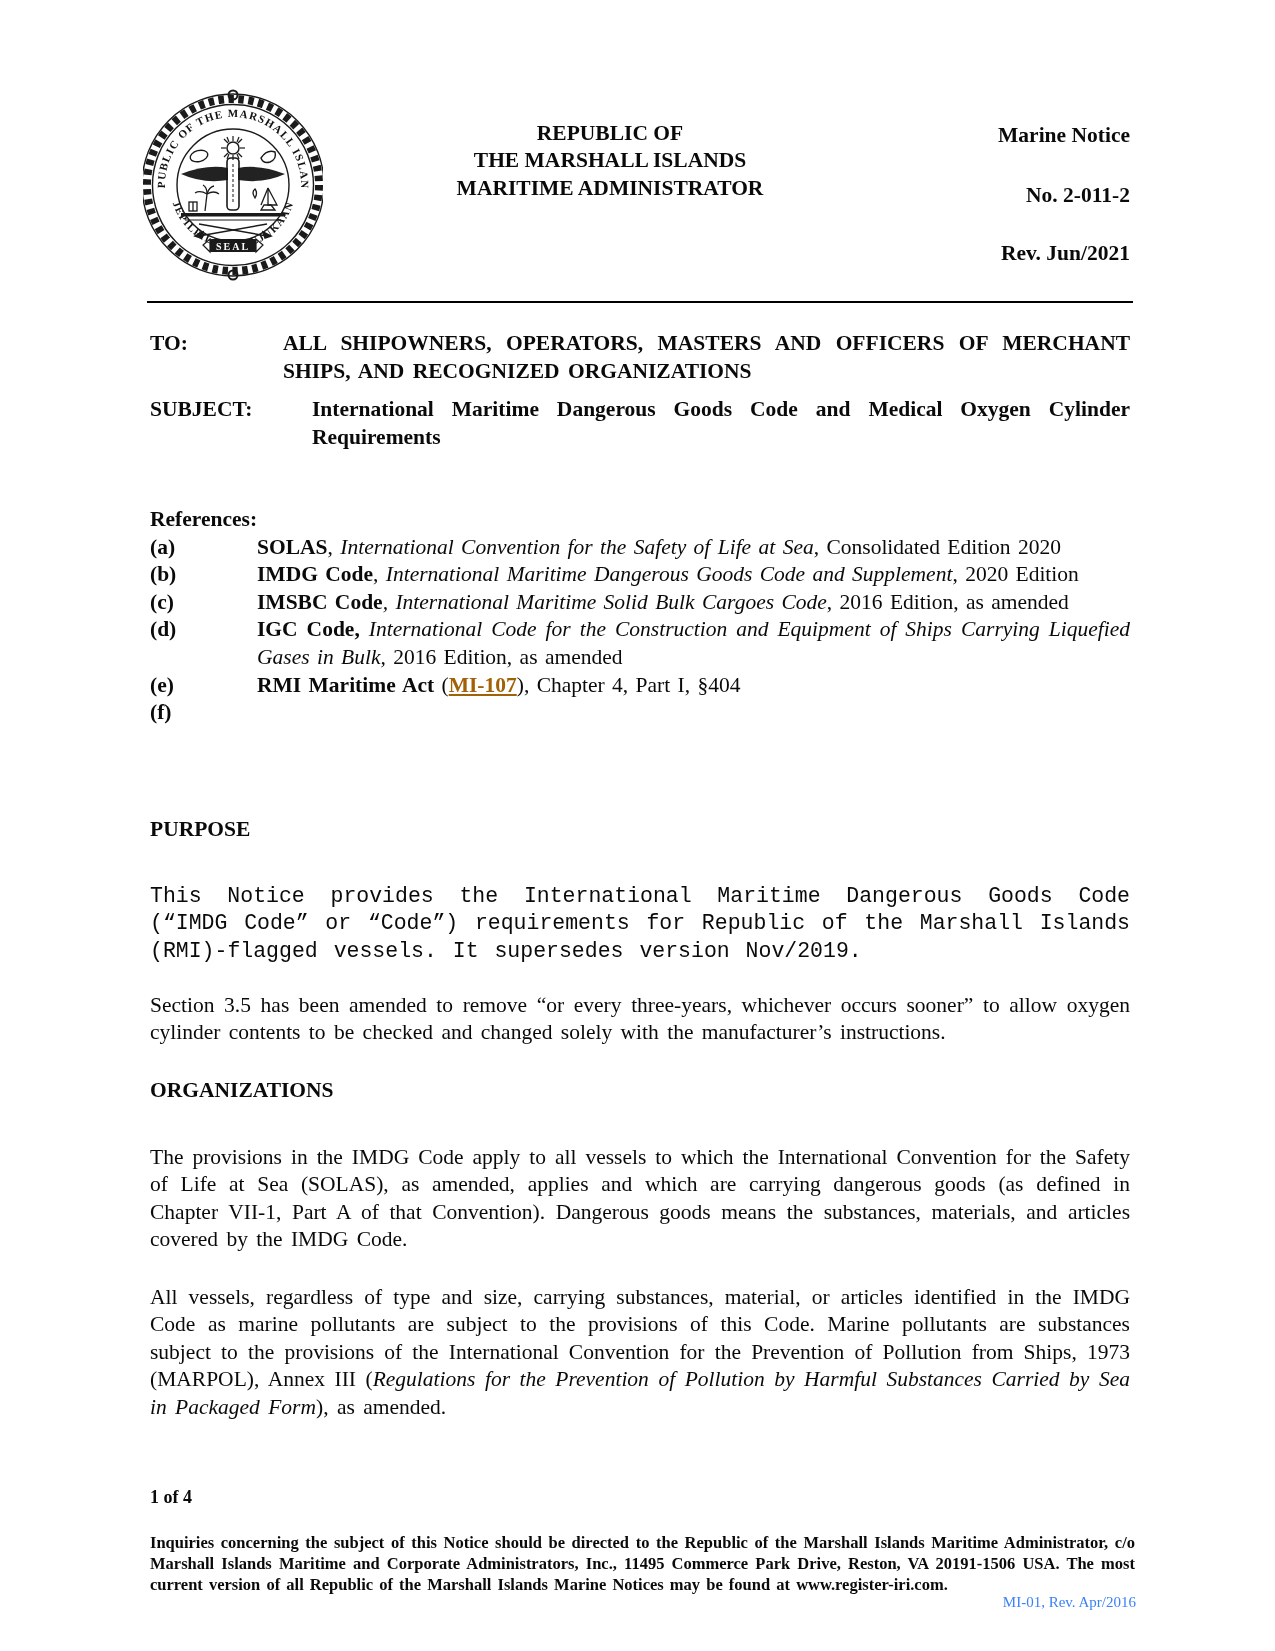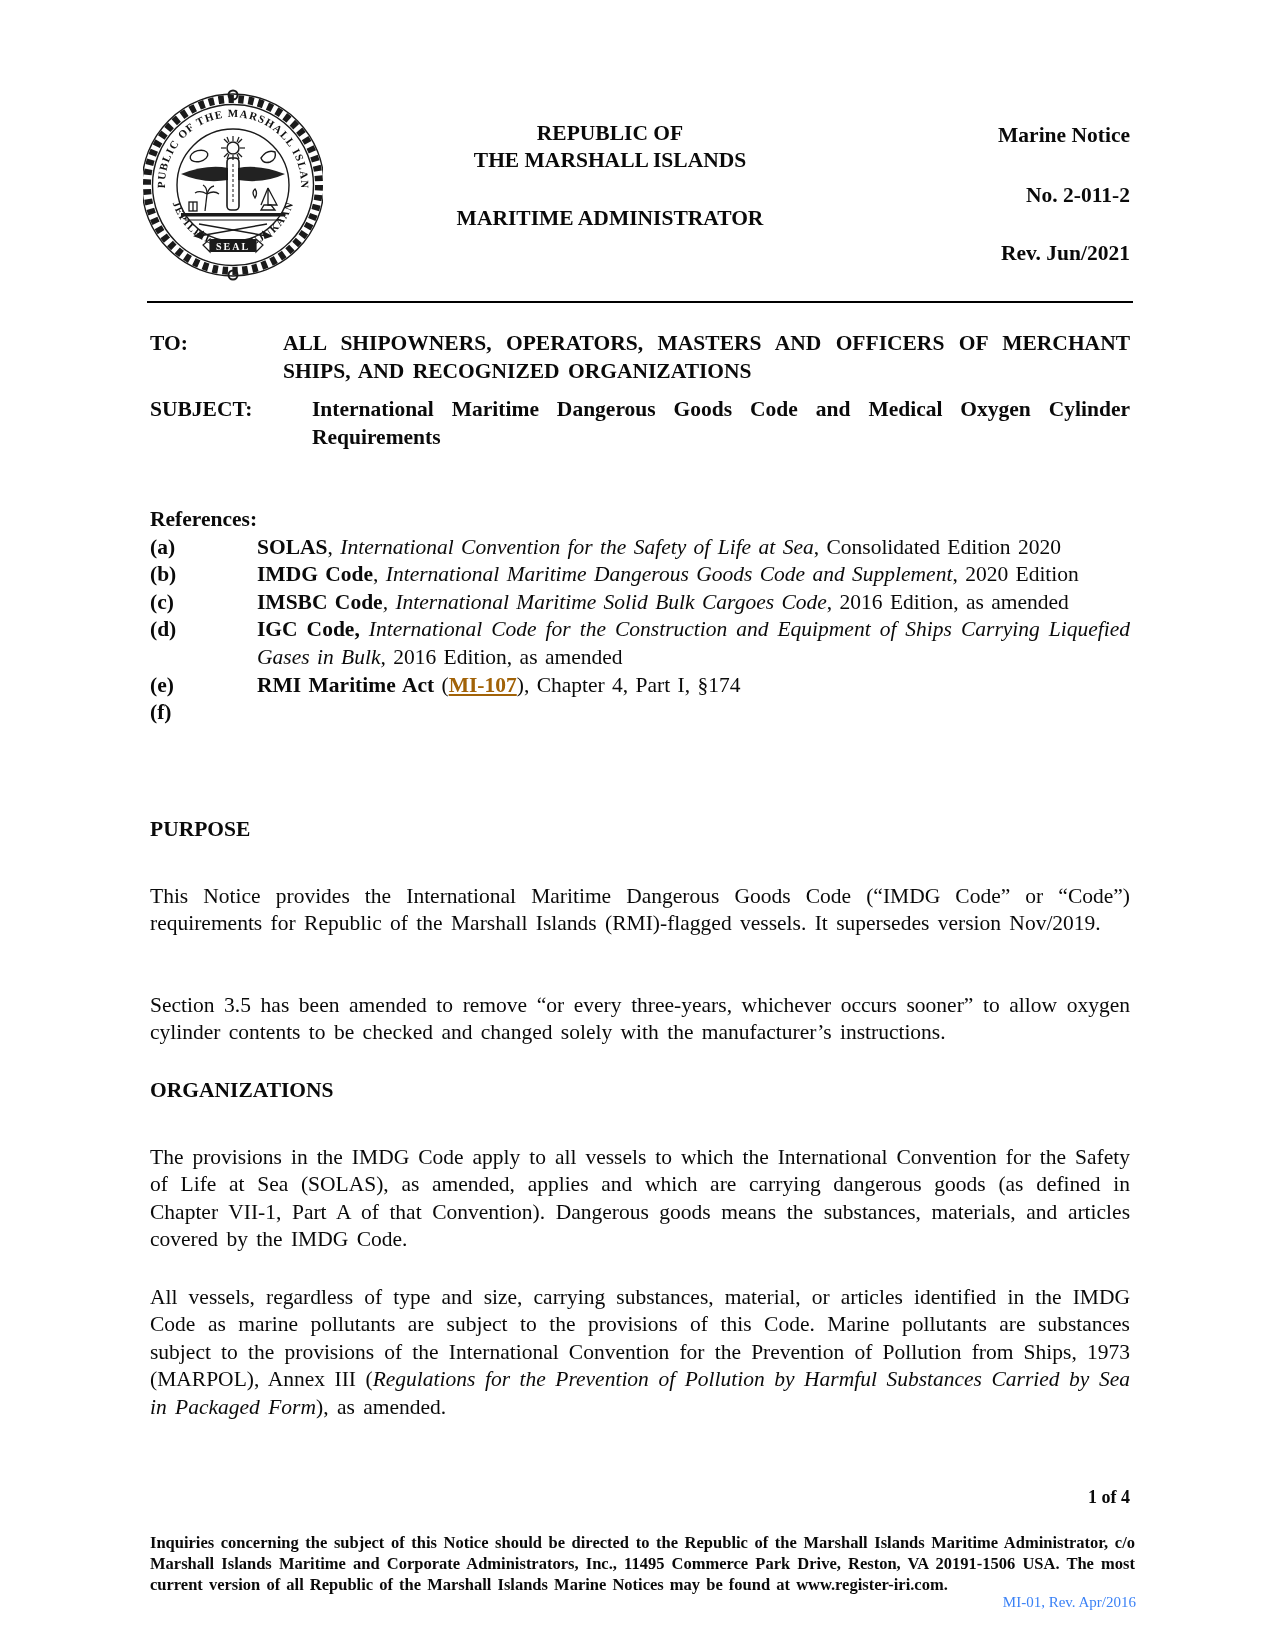--- a/index.html
+++ b/index.html
@@ -13,42 +13,42 @@
     overflow:hidden;
   }
   .b{font-weight:bold;}
   .i{font-style:italic;}
   .doclink{color:#a16207;font-weight:bold;text-decoration:underline;cursor:pointer;}
 
   
   .seal-wrap{position:absolute;left:143px;top:86px;width:180px;height:198px;}
   .head-center{position:absolute;left:380px;top:120px;width:460px;text-align:center;
                font-weight:bold;font-size:21.5px;line-height:27.4px;}
-  .head-center .admin{margin-top:30px;}
+  .head-center .admin{}
   .head-right{position:absolute;left:830px;width:300px;text-align:right;
               font-weight:bold;font-size:21.5px;line-height:27.4px;}
   .rule{position:absolute;left:147px;top:301px;width:986px;border-top:2px solid #000;}
 
   
   .row{position:absolute;left:150px;width:980px;display:flex;
        font-size:21.5px;line-height:27.6px;}
   .row .label{width:133px;flex:none;font-weight:bold;}
   .row .content{flex:1;text-align:justify;word-spacing:3px;}
   .row .content.bold{font-weight:bold;}
 
   .ref-item{display:flex;}
   .ref-letter{width:107px;flex:none;font-weight:bold;}
   .ref-text{flex:1;text-align:justify;word-spacing:2px;}
 
   .heading{position:absolute;left:150px;font-size:21.5px;font-weight:bold;line-height:27.4px;}
   .para{position:absolute;left:150px;width:980px;font-size:21.5px;line-height:27.4px;
         text-align:justify;word-spacing:3px;}
 
   
-  .pagenum{position:absolute;left:150px;top:1487px;width:980px;text-align:right;
+  .pagenum{position:absolute;left:150px;top:1487px;width:980px;text-align:left;
            font-weight:bold;font-size:18px;}
   .inquiries{position:absolute;left:150px;top:1532px;width:985px;
              font-weight:bold;font-size:16.5px;line-height:21px;
              text-align:justify;word-spacing:2px;}
   .formref{position:absolute;left:150px;top:1594px;width:986px;text-align:right;
            font-size:15px;color:#3b82f6;}
 
   .seal-wrap svg text{font-family:"Liberation Serif","DejaVu Serif",serif;}
 </style>
 </head>
@@ -173,30 +173,30 @@
       <div class="ref-item">
         <div class="ref-letter">(c)</div>
         <div class="ref-text"><span class="b">IMSBC Code</span><span class="i">, </span><span class="i">International Maritime Solid Bulk Cargoes Code</span><span>, 2016 Edition, as amended</span></div>
       </div>
       <div class="ref-item">
         <div class="ref-letter">(d)</div>
         <div class="ref-text"><span class="b">IGC Code,</span><span> </span><span class="i">International Code for the Construction and Equipment of Ships Carrying Liquefied Gases in Bulk,</span><span> 2016 Edition, as amended</span></div>
       </div>
       <div class="ref-item">
         <div class="ref-letter">(e)</div>
-        <div class="ref-text"><span class="b">RMI Maritime Act</span><span> (</span><a class="doclink b" href="#">MI-107</a><span>), Chapter 4, Part I, §174</span></div>
+        <div class="ref-text"><span class="b">RMI Maritime Act</span><span> (</span><a class="doclink b" href="#">MI-107</a><span>), Chapter 4, Part I, §404</span></div>
       </div>
       <div class="ref-item">
         <div class="ref-letter">(f)</div>
       </div>
     </div>
   </div>
 
   <div class="heading" style="top:816px;">PURPOSE</div>
-  <div class="para" style="top:883px;"><span>This Notice provides the International Maritime Dangerous Goods Code (“IMDG Code” or “Code”) requirements for Republic of the Marshall Islands (RMI)-flagged vessels. It supersedes version Nov/2019.</span></div>
+  <div class="para" style="top:883px;font-family:Liberation Mono, monospace;"><span>This Notice provides the International Maritime Dangerous Goods Code (“IMDG Code” or “Code”) requirements for Republic of the Marshall Islands (RMI)-flagged vessels. It supersedes version Nov/2019.</span></div>
   <div class="para" style="top:992px;"><span>Section 3.5 has been amended to remove “or every three-years, whichever occurs sooner” to allow oxygen cylinder contents to be checked and changed solely with the manufacturer’s instructions.</span></div>
 
   <div class="heading" style="top:1077px;">ORGANIZATIONS</div>
   <div class="para" style="top:1144px;"><span>The provisions in the IMDG Code apply to all vessels to which the International Convention for the Safety of Life at Sea (SOLAS), as amended, applies and which are carrying dangerous goods (as defined in Chapter VII-1, Part A of that Convention). Dangerous goods means the substances, materials, and articles covered by the IMDG Code.</span></div>
   <div class="para" style="top:1284px;"><span>All vessels, regardless of type and size, carrying substances, material, or articles identified in the IMDG Code as marine pollutants are subject to the provisions of this Code. Marine pollutants are substances subject to the provisions of the International Convention for the Prevention of Pollution from Ships, 1973 (MARPOL), Annex III (</span><span class="i">Regulations for the Prevention of Pollution by Harmful Substances Carried by Sea in Packaged Form</span><span>), as amended.</span></div>
 
   <div class="pagenum">1 of 4</div>
   <div class="inquiries">Inquiries concerning the subject of this Notice should be directed to the Republic of the Marshall Islands Maritime Administrator, c/o Marshall Islands Maritime and Corporate Administrators, Inc., 11495 Commerce Park Drive, Reston, VA 20191-1506 USA. The most current version of all Republic of the Marshall Islands Marine Notices may be found at www.register-iri.com.</div>
   <div class="formref">MI-01, Rev. Apr/2016</div>
 

